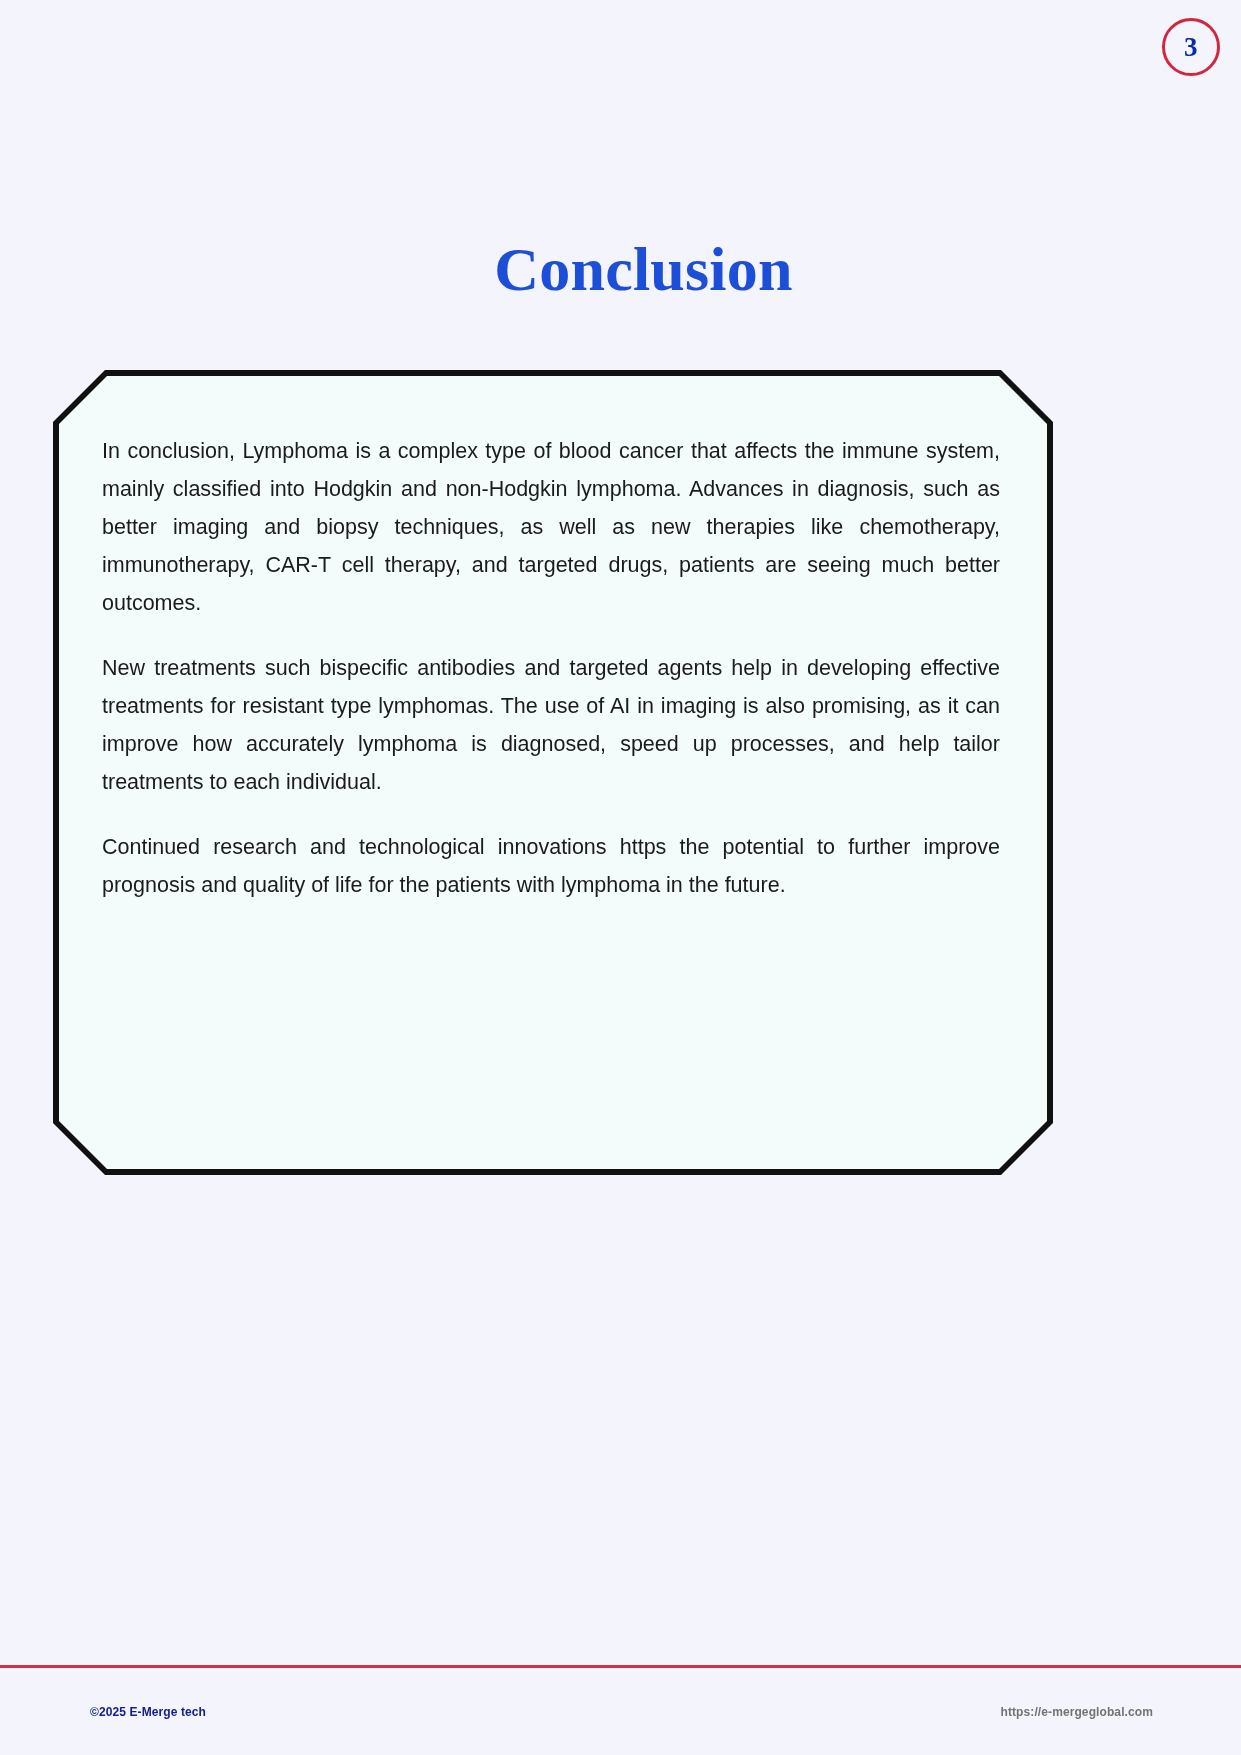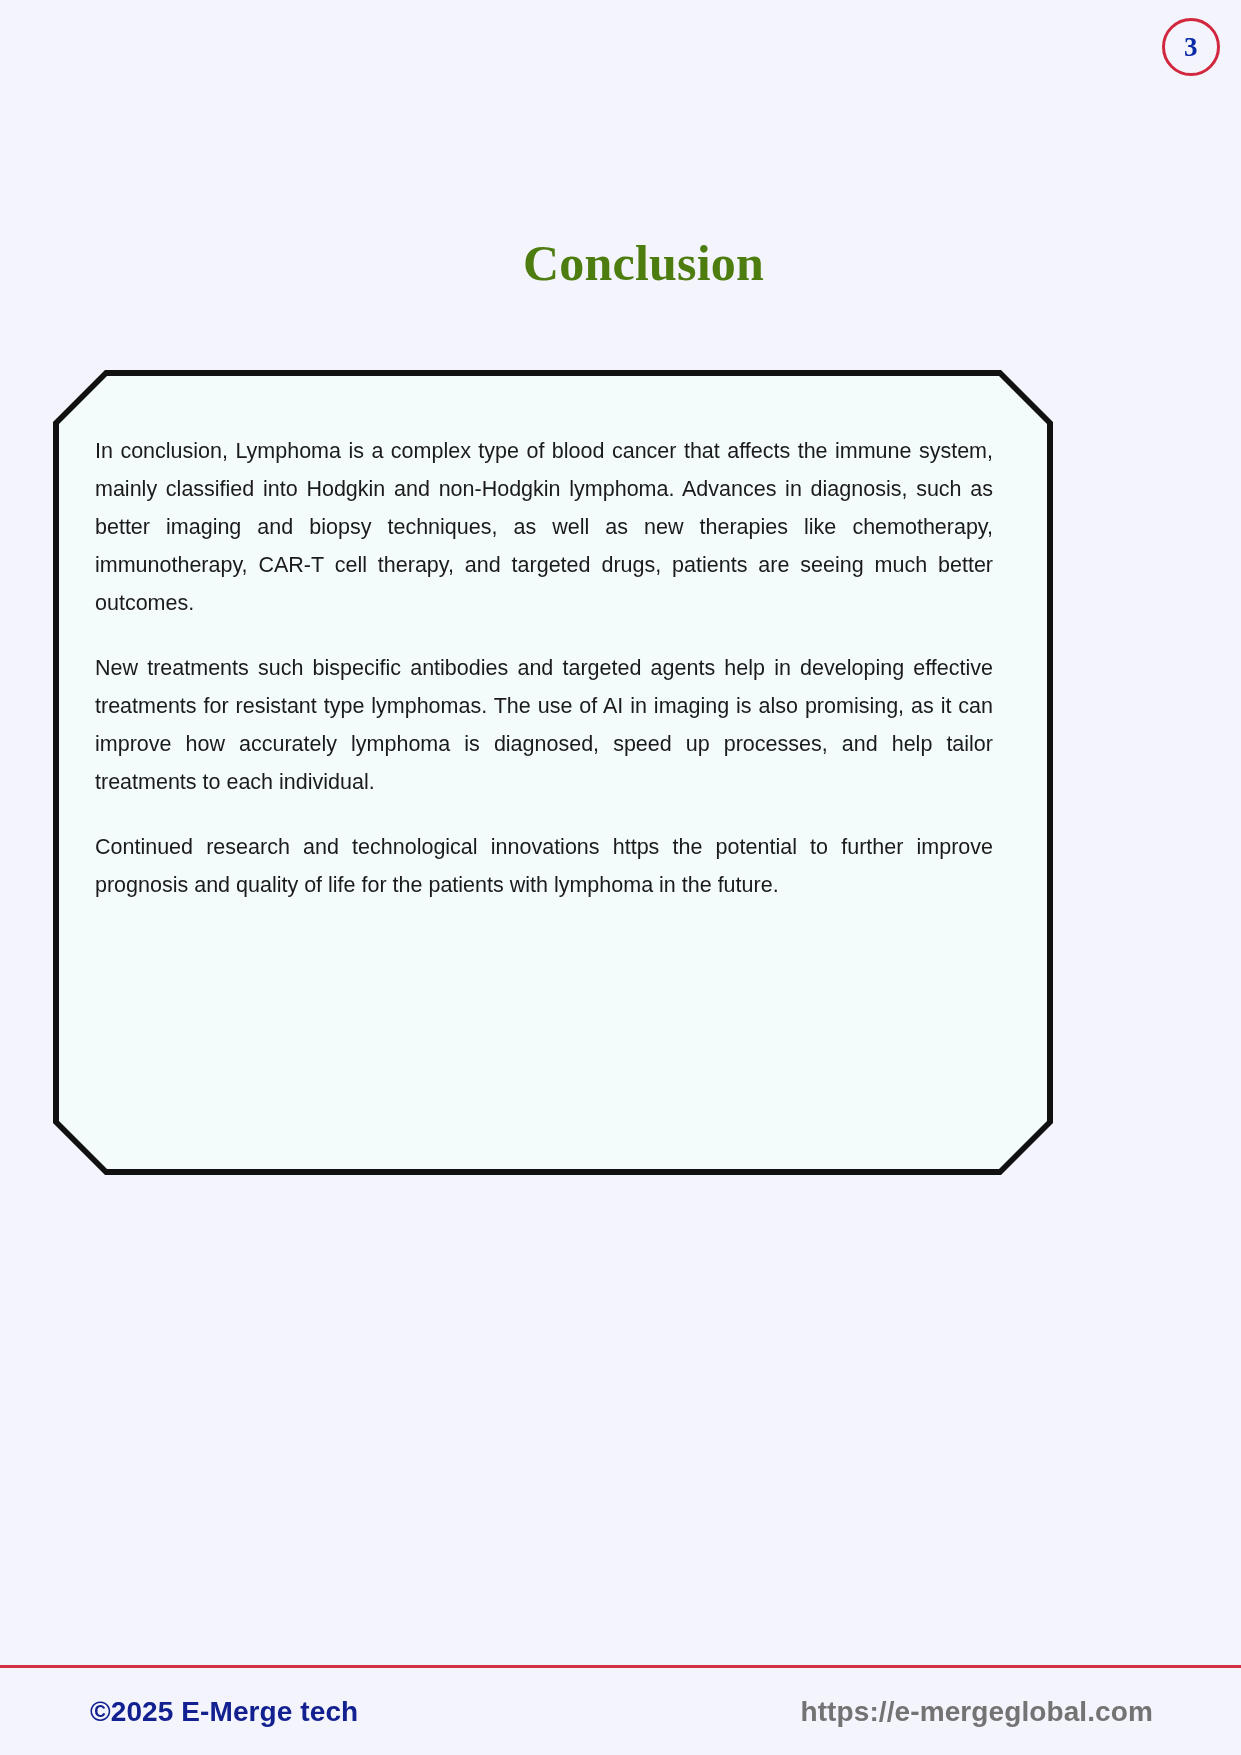--- a/index.html
+++ b/index.html
@@ -49,22 +49,22 @@
 
   
   .slide-title {
     position: absolute;
     top: 234px;
     left: 0;
     width: 1241px;
     text-align: center;
     font-family: "Liberation Serif", serif;
     font-weight: bold;
-    font-size: 50px;
-    color: #4d7c0f;
+    font-size: 62px;
+    color: #1d4ed8;
     letter-spacing: 0.2px;
     padding-left: 46px;
   }
 
   
   .content-card-wrap {
     position: absolute;
     left: 53px;
     top: 370px;
     width: 1000px;
@@ -99,21 +99,21 @@
       988px 745px,
       940px 793px,
       48px 793px,
       0 745px,
       0 48px
     );
   }
 
   .card-text {
     position: absolute;
-    left: 42px;
+    left: 49px;
     top: 62px;
     width: 898px;
   }
 
   .body-para {
     font-family: "Liberation Sans", sans-serif;
     font-size: 21.5px;
     line-height: 38px;
     color: #1b1b1b;
     text-align: justify;
@@ -139,21 +139,21 @@
     height: 87px;
     display: flex;
     align-items: center;
     justify-content: space-between;
     padding: 0 88px 0 90px;
   }
   .footer-copy,
   .footer-link {
     font-family: "Liberation Sans", sans-serif;
     font-weight: bold;
-    font-size: 28px;
+    font-size: 12px;
     color: #12218f;
     text-decoration: none;
     letter-spacing: 0.1px;
   }
   .footer-link { color: #737373; }
 </style>
 </head>
 <body>
 
 <div class="page">

